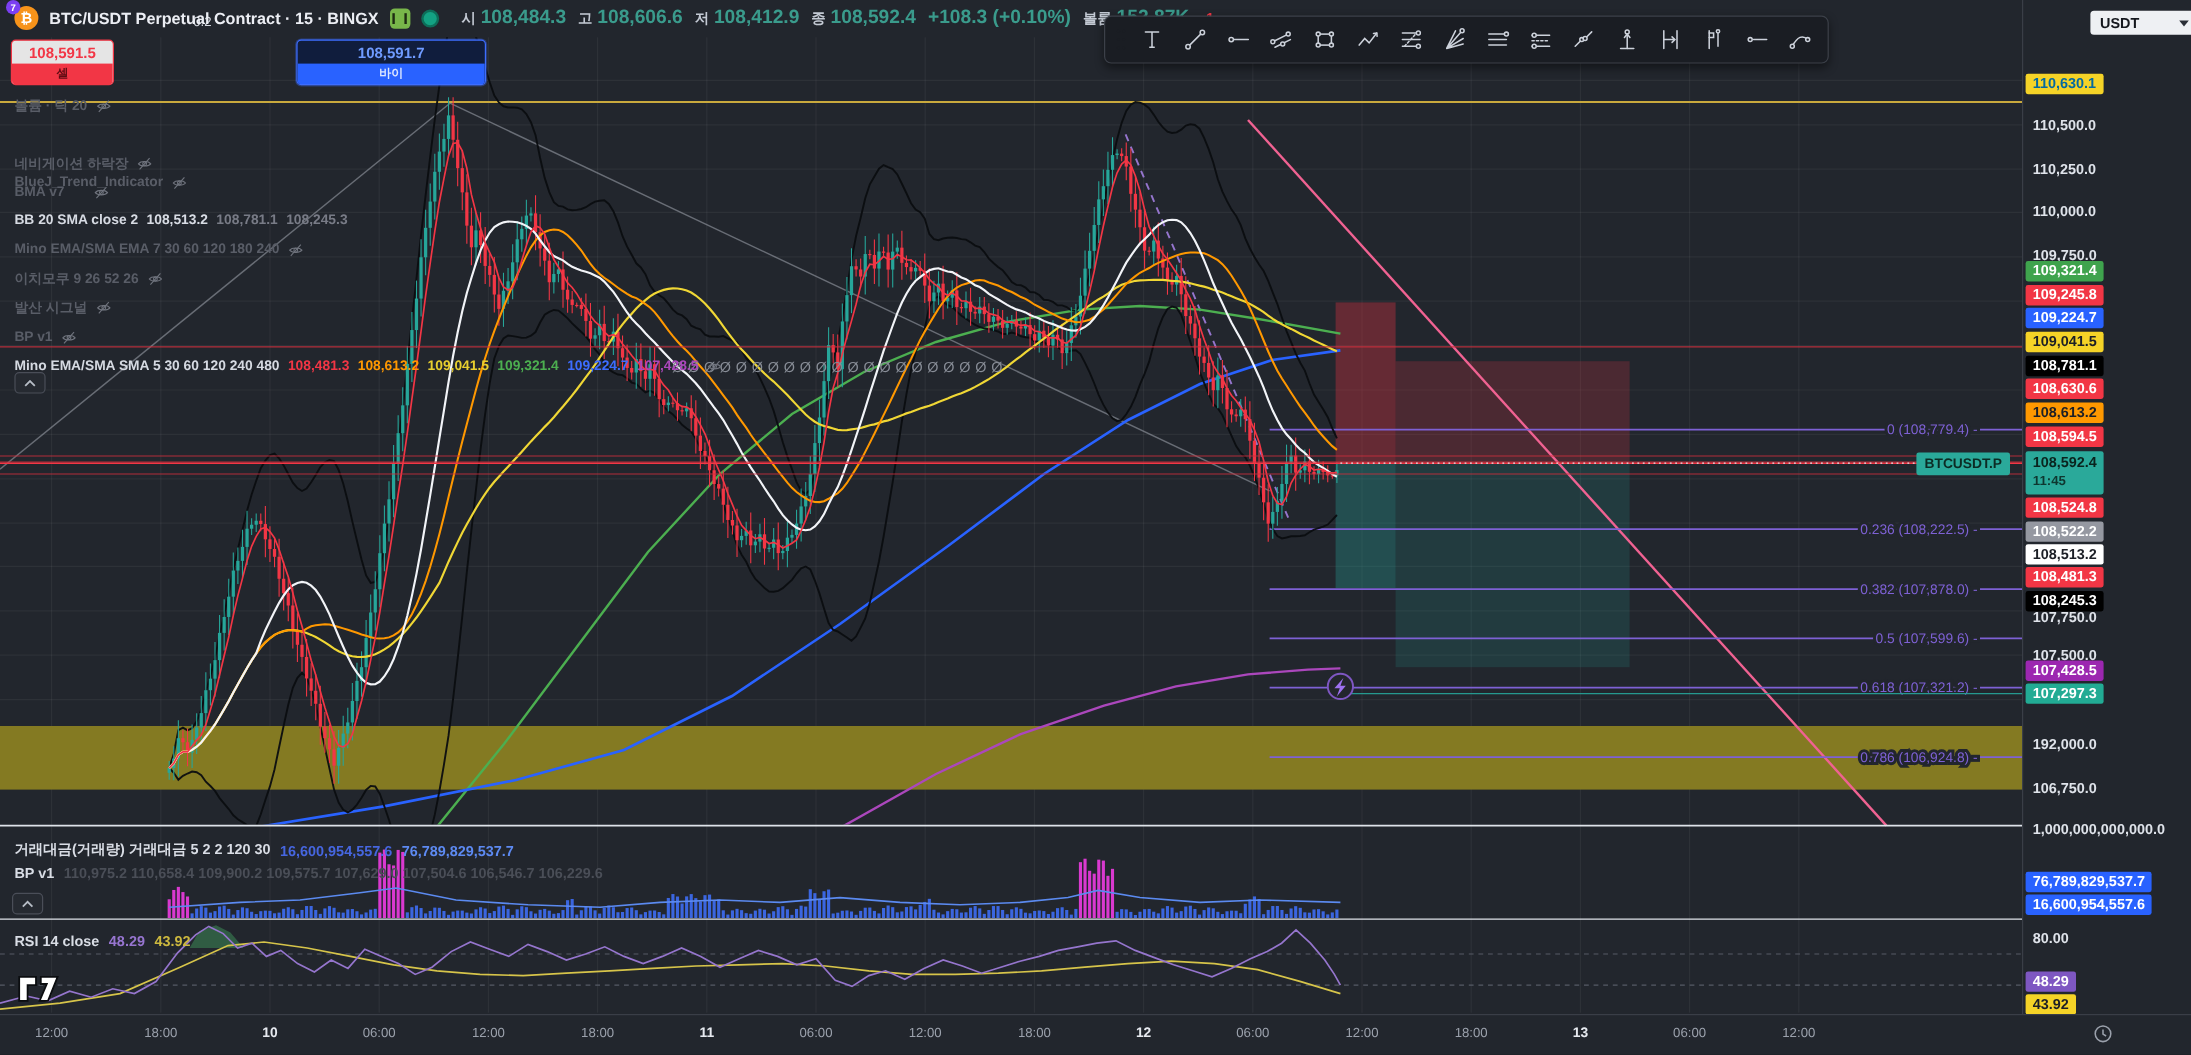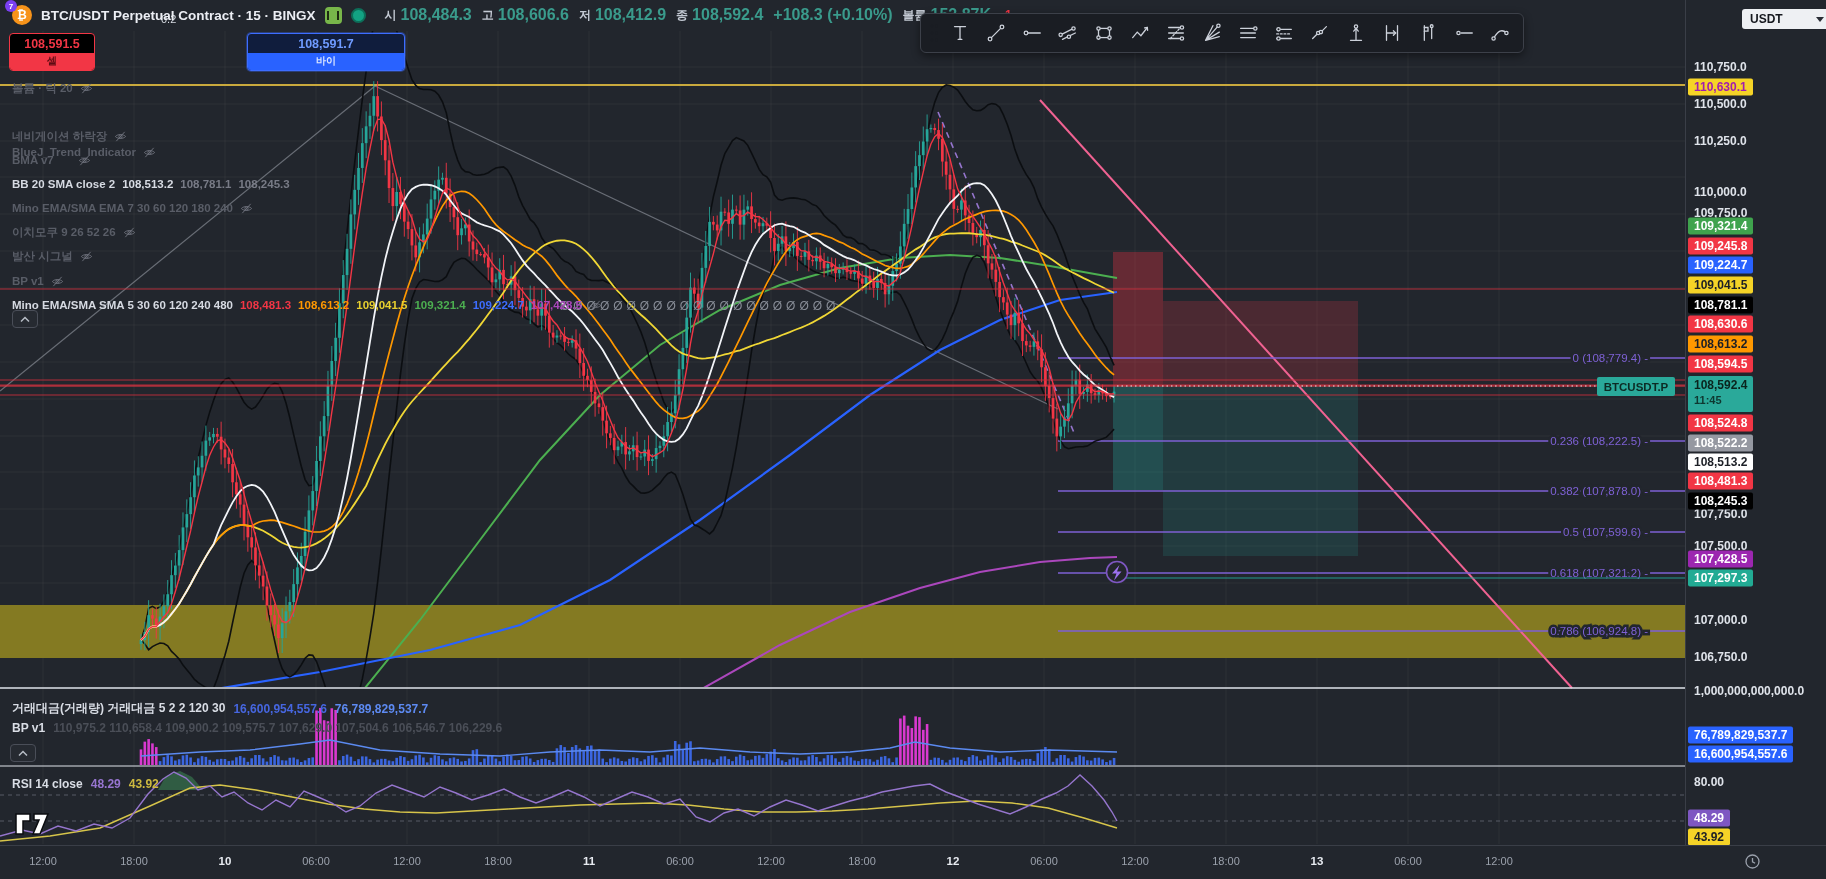--- a/index.html
+++ b/index.html
@@ -18,21 +18,21 @@
   .ohlc{display:flex;align-items:center;gap:10px;margin-left:10px;white-space:nowrap;}
   .hpair{display:flex;gap:4px;align-items:center;}
   .hlbl{color:#c3c9d3;font-weight:700;font-size:12px;}
   .hval{color:#3a9b8c;font-weight:600;font-size:16px;}
   .hred{color:#f23645;font-weight:600;font-size:12px;}
   
   #order-widget{position:absolute;top:33px;left:9px;z-index:30;display:flex;align-items:flex-start;}
   .obtn{border-radius:4px;overflow:hidden;text-align:center;}
   .obtn .oprice{font-size:12.5px;font-weight:700;padding:3px 8px 2px 8px;}
   .obtn .ostrip{font-size:10px;font-weight:700;padding:1px 0 2px 0;}
-  #sell-btn{border:1px solid #f23645;background:#000000;width:84px;}
+  #sell-btn{border:1px solid #f23645;background:#e5e5e5;width:84px;}
   #sell-btn .oprice{color:#f23645;}
   #sell-btn .ostrip{background:#f23645;color:#5d0c13;}
   #buy-btn{border:1px solid #3d6dff;background:#101d3d;width:156px;margin-left:152px;box-shadow:0 0 0 1px rgba(61,109,255,.35);}
   #buy-btn .oprice{color:#6f9bff;}
   #buy-btn .ostrip{background:#2962ff;color:#dbe6ff;}
   #spread{position:absolute;left:161px;top:13px;font-size:11px;color:#d5d9e0;}
   
   #toolbar{position:absolute;left:920px;top:13px;height:38px;background:#1a1d23;border:1px solid #3c4049;border-radius:6px;box-shadow:0 3px 8px rgba(0,0,0,.45);display:flex;align-items:center;padding:0 6px;gap:1px;z-index:40;}
   .tool{width:35px;height:30px;display:flex;align-items:center;justify-content:center;border-radius:4px;}
   .tool svg{stroke:#ccd1da;fill:none;stroke-width:1.4;stroke-linecap:round;}
@@ -1287,29 +1287,29 @@
     <span style="color:#9775d0;font-weight:700;">48.29</span>
     <span style="color:#cdb93f;font-weight:700;">43.92</span>
   </div>
 
   <div id="symbol-tag">BTCUSDT.P</div>
 
   <div id="price-scale">
       <div class="pl" style="top: 67px;">110,750.0</div>
       <div class="pl" style="top: 104px;">110,500.0</div>
       <div class="pl" style="top: 141px;">110,250.0</div>
-      <div class="pl" style="top: 192px; text-align: center;">110,000.0</div>
+      <div class="pl" style="top: 176px; text-align: center;">110,000.0</div>
       <div class="pl" style="top: 213px;">109,750.0</div>
       <div class="pl" style="top: 514px;">107,750.0</div>
       <div class="pl" style="top: 546px;">107,500.0</div>
-      <div class="pl" style="top: 620px;">107,000.0</div>
+      <div class="pl" style="top: 620px;">192,000.0</div>
       <div class="pl" style="top: 657px;">106,750.0</div>
       <div class="pl" style="top: 691px;">1,000,000,000,000.0</div>
       <div class="pl" style="top: 782px;">80.00</div>
-      <div class="pb" style="top: 87px; background: rgb(245, 211, 39); color: #a21caf;">110,630.1</div>
+      <div class="pb" style="top: 70px; background: rgb(245, 211, 39); color: #0369a1;">110,630.1</div>
       <div class="pb" style="top: 226px; background: rgb(63, 163, 77); color: rgb(255, 255, 255);">109,321.4</div>
       <div class="pb" style="top: 246px; background: rgb(242, 54, 69); color: rgb(255, 255, 255);">109,245.8</div>
       <div class="pb" style="top: 265px; background: rgb(41, 98, 255); color: rgb(255, 255, 255);">109,224.7</div>
       <div class="pb" style="top: 285px; background: rgb(245, 211, 39); color: rgb(28, 31, 38);">109,041.5</div>
       <div class="pb" style="top: 305px; background: rgb(0, 0, 0); color: rgb(255, 255, 255);">108,781.1</div>
       <div class="pb" style="top: 324px; background: rgb(242, 54, 69); color: rgb(255, 255, 255);">108,630.6</div>
       <div class="pb" style="top: 344px; background: rgb(255, 152, 0); color: rgb(28, 31, 38);">108,613.2</div>
       <div class="pb" style="top: 364px; background: rgb(242, 54, 69); color: rgb(255, 255, 255);">108,594.5</div>
       <div class="pb cur" style="top: 394px; background: rgb(42, 169, 154); color: rgb(10, 36, 30);">108,592.4<br><span class="c2">11:45</span></div>
       <div class="pb" style="top: 423px; background: rgb(242, 54, 69); color: rgb(255, 255, 255);">108,524.8</div>

